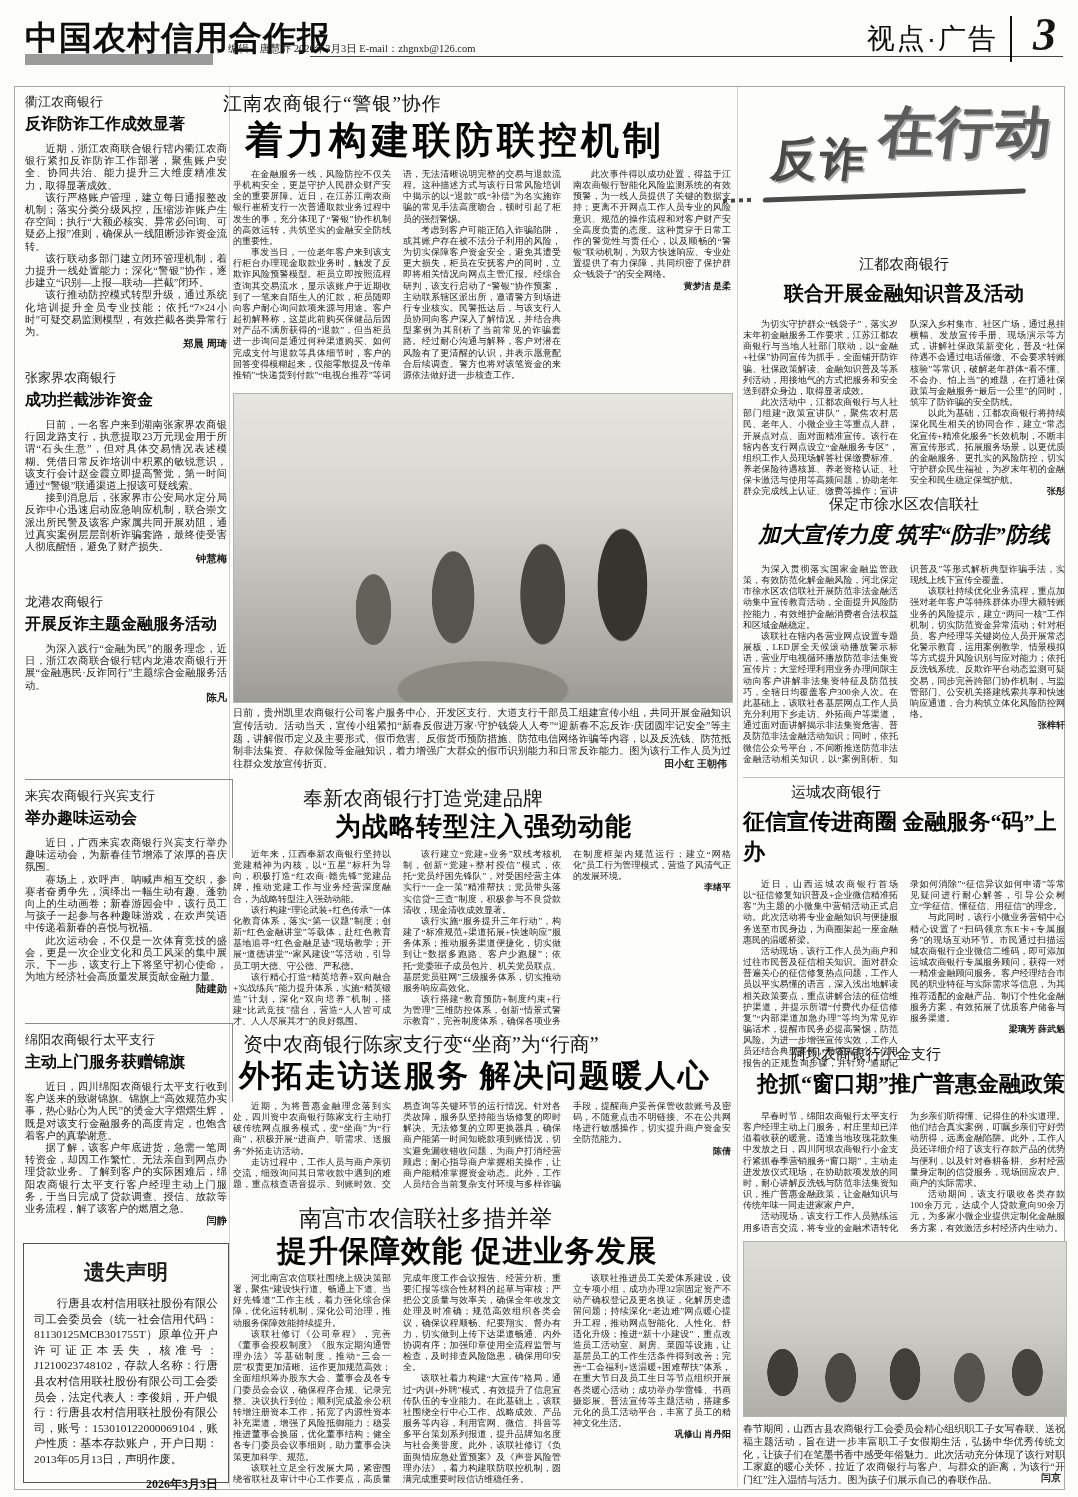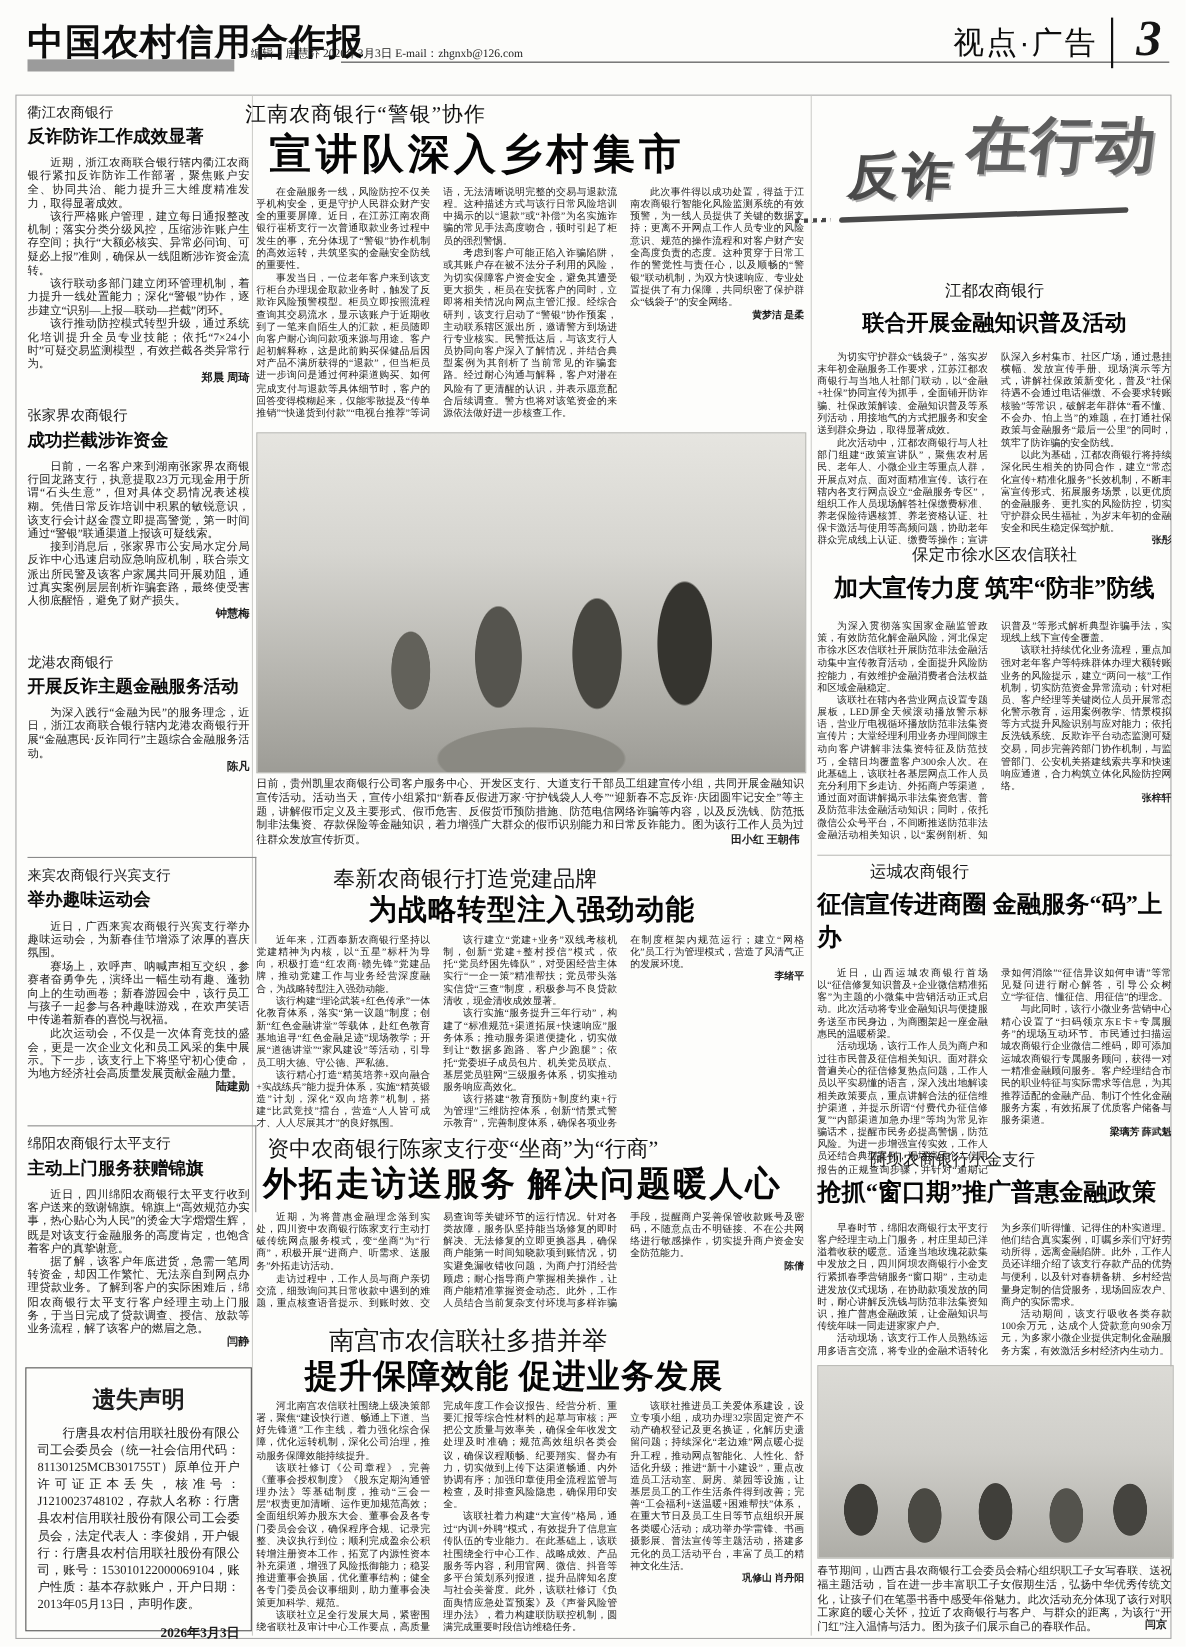--- a/index.html
+++ b/index.html
@@ -154,21 +154,21 @@
 
     <div class="lost" style="left:8px;top:1156px;width:184px;height:214px;">
       <div class="lost-title">遗失声明</div>
       <div class="lost-body">
           <p class="para">行唐县农村信用联社股份有限公司工会委员会（统一社会信用代码：81130125MCB301755T）原单位开户许可证正本丢失，核准号：J1210023748102，存款人名称：行唐县农村信用联社股份有限公司工会委员会，法定代表人：李俊娟，开户银行：行唐县农村信用联社股份有限公司，账号：153010122000069104，账户性质：基本存款账户，开户日期：2013年05月13日，声明作废。</p>
         </div>
       <div class="lost-date">2026年3月3日</div>
     </div>
 
     <div class="lead-kicker" style="left:208px;top:4px;">江南农商银行“警银”协作</div>
-    <div class="lead-title" style="left:230px;top:28px;">宣讲队深入乡村集市</div>
+    <div class="lead-title" style="left:230px;top:28px;">着力构建联防联控机制</div>
     <div class="body c-body cols3" style="position:absolute;left:218px;top:82px;width:498px;height:222px;">
       <p class="para">在金融服务一线，风险防控不仅关乎机构安全，更是守护人民群众财产安全的重要屏障。近日，在江苏江南农商银行崔桥支行一次普通取款业务过程中发生的事，充分体现了“警银”协作机制的高效运转，共筑坚实的金融安全防线的重要性。</p>
         <p class="para">事发当日，一位老年客户来到该支行柜台办理现金取款业务时，触发了反欺诈风险预警模型。柜员立即按照流程查询其交易流水，显示该账户于近期收到了一笔来自陌生人的汇款，柜员随即向客户耐心询问款项来源与用途。客户起初解释称，这是此前购买保健品后因对产品不满所获得的“退款”，但当柜员进一步询问是通过何种渠道购买、如何完成支付与退款等具体细节时，客户的回答变得模糊起来，仅能零散提及“传单推销”“快递货到付款”“电视台推荐”等词语，无法清晰说明完整的交易与退款流程。这种描述方式与该行日常风险培训中揭示的以“退款”或“补偿”为名实施诈骗的常见手法高度吻合，顿时引起了柜员的强烈警惕。</p>
         <p class="para">考虑到客户可能正陷入诈骗陷阱，或其账户存在被不法分子利用的风险，为切实保障客户资金安全，避免其遭受更大损失，柜员在安抚客户的同时，立即将相关情况向网点主管汇报。经综合研判，该支行启动了“警银”协作预案，主动联系辖区派出所，邀请警方到场进行专业核实。民警抵达后，与该支行人员协同向客户深入了解情况，并结合典型案例为其剖析了当前常见的诈骗套路。经过耐心沟通与解释，客户对潜在风险有了更清醒的认识，并表示愿意配合后续调查。警方也将对该笔资金的来源依法做好进一步核查工作。</p>
         <p class="para">此次事件得以成功处置，得益于江南农商银行智能化风险监测系统的有效预警，为一线人员提供了关键的数据支持；更离不开网点工作人员专业的风险意识、规范的操作流程和对客户财产安全高度负责的态度。这种贯穿于日常工作的警觉性与责任心，以及顺畅的“警银”联动机制，为双方快速响应、专业处置提供了有力保障，共同织密了保护群众“钱袋子”的安全网络。</p>
         <div class="byline">黄梦洁 是柔</div>
     </div>
 
     <div class="photo photo1" style="left:218px;top:306px;width:498px;height:308px;"></div>
 
@@ -220,21 +220,21 @@
       <div class="body c-body cols2" style="height:182px;margin-top:12px;">
         <p class="para">为切实守护群众“钱袋子”，落实岁末年初金融服务工作要求，江苏江都农商银行与当地人社部门联动，以“金融+社保”协同宣传为抓手，全面铺开防诈骗、社保政策解读、金融知识普及等系列活动，用接地气的方式把服务和安全送到群众身边，取得显著成效。</p>
           <p class="para">此次活动中，江都农商银行与人社部门组建“政策宣讲队”，聚焦农村居民、老年人、小微企业主等重点人群，开展点对点、面对面精准宣传。该行在辖内各支行网点设立“金融服务专区”，组织工作人员现场解答社保缴费标准、养老保险待遇核算、养老资格认证、社保卡激活与使用等高频问题，协助老年群众完成线上认证、缴费等操作；宣讲队深入乡村集市、社区广场，通过悬挂横幅、发放宣传手册、现场演示等方式，讲解社保政策新变化，普及“社保待遇不会通过电话催缴、不会要求转账核验”等常识，破解老年群体“看不懂、不会办、怕上当”的难题，在打通社保政策与金融服务“最后一公里”的同时，筑牢了防诈骗的安全防线。</p>
           <p class="para">以此为基础，江都农商银行将持续深化民生相关的协同合作，建立“常态化宣传+精准化服务”长效机制，不断丰富宣传形式、拓展服务场景，以更优质的金融服务、更扎实的风险防控，切实守护群众民生福祉，为岁末年初的金融安全和民生稳定保驾护航。</p>
           <div class="byline">张彤</div>
       </div>
     </article>
 
     <article class="art" style="left:728px;top:408px;width:322px;">
       <div class="r-kicker center-text">保定市徐水区农信联社</div>
-      <h2 class="r-title center-text" style="margin-top:6px;">加大宣传力度 筑牢“防非”防线</h2>
+      <h2 class="r-title center-text" style="margin-top:6px;font-style:italic;">加大宣传力度 筑牢“防非”防线</h2>
       <div class="body c-body cols2" style="height:206px;margin-top:14px;">
         <p class="para">为深入贯彻落实国家金融监管政策，有效防范化解金融风险，河北保定市徐水区农信联社开展防范非法金融活动集中宣传教育活动，全面提升风险防控能力，有效维护金融消费者合法权益和区域金融稳定。</p>
           <p class="para">该联社在辖内各营业网点设置专题展板，LED屏全天候滚动播放警示标语，营业厅电视循环播放防范非法集资宣传片；大堂经理利用业务办理间隙主动向客户讲解非法集资特征及防范技巧，全辖日均覆盖客户300余人次。在此基础上，该联社各基层网点工作人员充分利用下乡走访、外拓商户等渠道，通过面对面讲解揭示非法集资危害、普及防范非法金融活动知识；同时，依托微信公众号平台，不间断推送防范非法金融活动相关知识，以“案例剖析、知识普及”等形式解析典型诈骗手法，实现线上线下宣传全覆盖。</p>
           <p class="para">该联社持续优化业务流程，重点加强对老年客户等特殊群体办理大额转账业务的风险提示，建立“两问一核”工作机制，切实防范资金异常流动；针对柜员、客户经理等关键岗位人员开展常态化警示教育，运用案例教学、情景模拟等方式提升风险识别与应对能力；依托反洗钱系统、反欺诈平台动态监测可疑交易，同步完善跨部门协作机制，与监管部门、公安机关搭建线索共享和快速响应通道，合力构筑立体化风险防控网络。</p>
           <div class="byline">张梓轩</div>
       </div>
     </article>
 
     <article class="art" style="left:728px;top:696px;width:322px;">
       <div class="r-kicker" style="margin-left:48px;">运城农商银行</div>
@@ -242,21 +242,21 @@
       <div class="body c-body cols2" style="height:196px;margin-top:12px;">
         <p class="para">近日，山西运城农商银行首场以“征信修复知识普及+企业微信精准拓客”为主题的小微集中营销活动正式启动。此次活动将专业金融知识与便捷服务送至市民身边，为商圈架起一座金融惠民的温暖桥梁。</p>
           <p class="para">活动现场，该行工作人员为商户和过往市民普及征信相关知识。面对群众普遍关心的征信修复热点问题，工作人员以平实易懂的语言，深入浅出地解读相关政策要点，重点讲解合法的征信维护渠道，并提示所谓“付费代办征信修复”“内部渠道加急办理”等均为常见诈骗话术，提醒市民务必提高警惕，防范风险。为进一步增强宣传实效，工作人员还结合典型案例，现场演示个人信用报告的正规查询步骤，并针对“逾期记录如何消除”“征信异议如何申请”等常见疑问进行耐心解答，引导公众树立“学征信、懂征信、用征信”的理念。</p>
           <p class="para">与此同时，该行小微业务营销中心精心设置了“扫码领京东E卡+专属服务”的现场互动环节。市民通过扫描运城农商银行企业微信二维码，即可添加运城农商银行专属服务顾问，获得一对一精准金融顾问服务。客户经理结合市民的职业特征与实际需求等信息，为其推荐适配的金融产品、制订个性化金融服务方案，有效拓展了优质客户储备与服务渠道。</p>
           <div class="byline">梁璃芳 薛武魁</div>
       </div>
     </article>
 
     <article class="art" style="left:728px;top:958px;width:322px;">
       <div class="r-kicker" style="margin-left:48px;">阿坝农商银行小金支行</div>
-      <h2 class="r-title" style="margin-top:5px;">抢抓“窗口期”推广普惠金融政策</h2>
+      <h2 class="r-title" style="margin-top:5px;text-align:right;">抢抓“窗口期”推广普惠金融政策</h2>
       <div class="body c-body cols2" style="height:130px;margin-top:12px;">
         <p class="para">早春时节，绵阳农商银行太平支行客户经理主动上门服务，村庄里却已洋溢着收获的暖意。适逢当地玫瑰花款集中发放之日，四川阿坝农商银行小金支行紧抓春季营销服务“窗口期”，主动走进发放仪式现场，在协助款项发放的同时，耐心讲解反洗钱与防范非法集资知识，推广普惠金融政策，让金融知识与传统年味一同走进家家户户。</p>
           <p class="para">活动现场，该支行工作人员熟练运用多语言交流，将专业的金融术语转化为乡亲们听得懂、记得住的朴实道理。他们结合真实案例，叮嘱乡亲们守好劳动所得，远离金融陷阱。此外，工作人员还详细介绍了该支行存款产品的优势与便利，以及针对春耕备耕、乡村经营量身定制的信贷服务，现场回应农户、商户的实际需求。</p>
           <p class="para">活动期间，该支行吸收各类存款100余万元，达成个人贷款意向90余万元，为多家小微企业提供定制化金融服务方案，有效激活乡村经济内生动力。</p>
       </div>
     </article>
 
     <div class="photo photo2" style="left:728px;top:1154px;width:322px;height:174px;"></div>
 
     <div class="caption" style="left:728px;top:1336px;width:322px;height:62px;">

